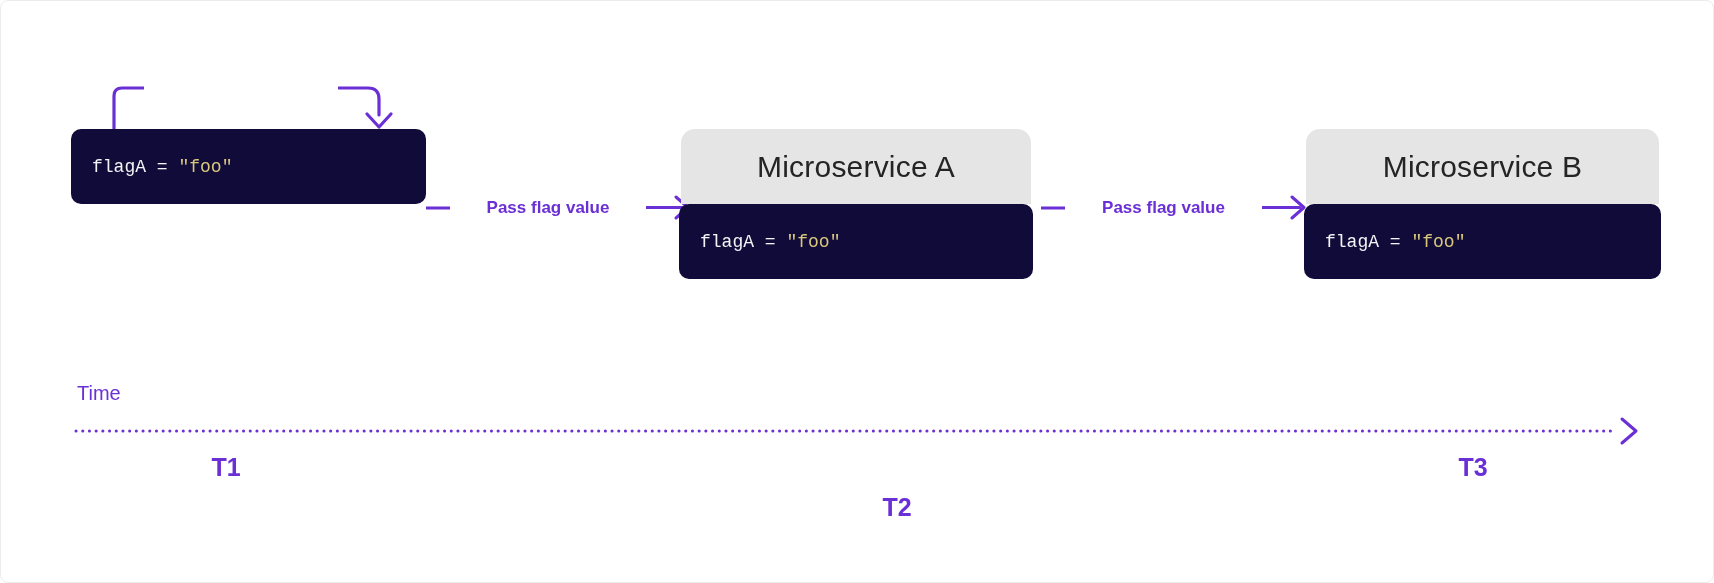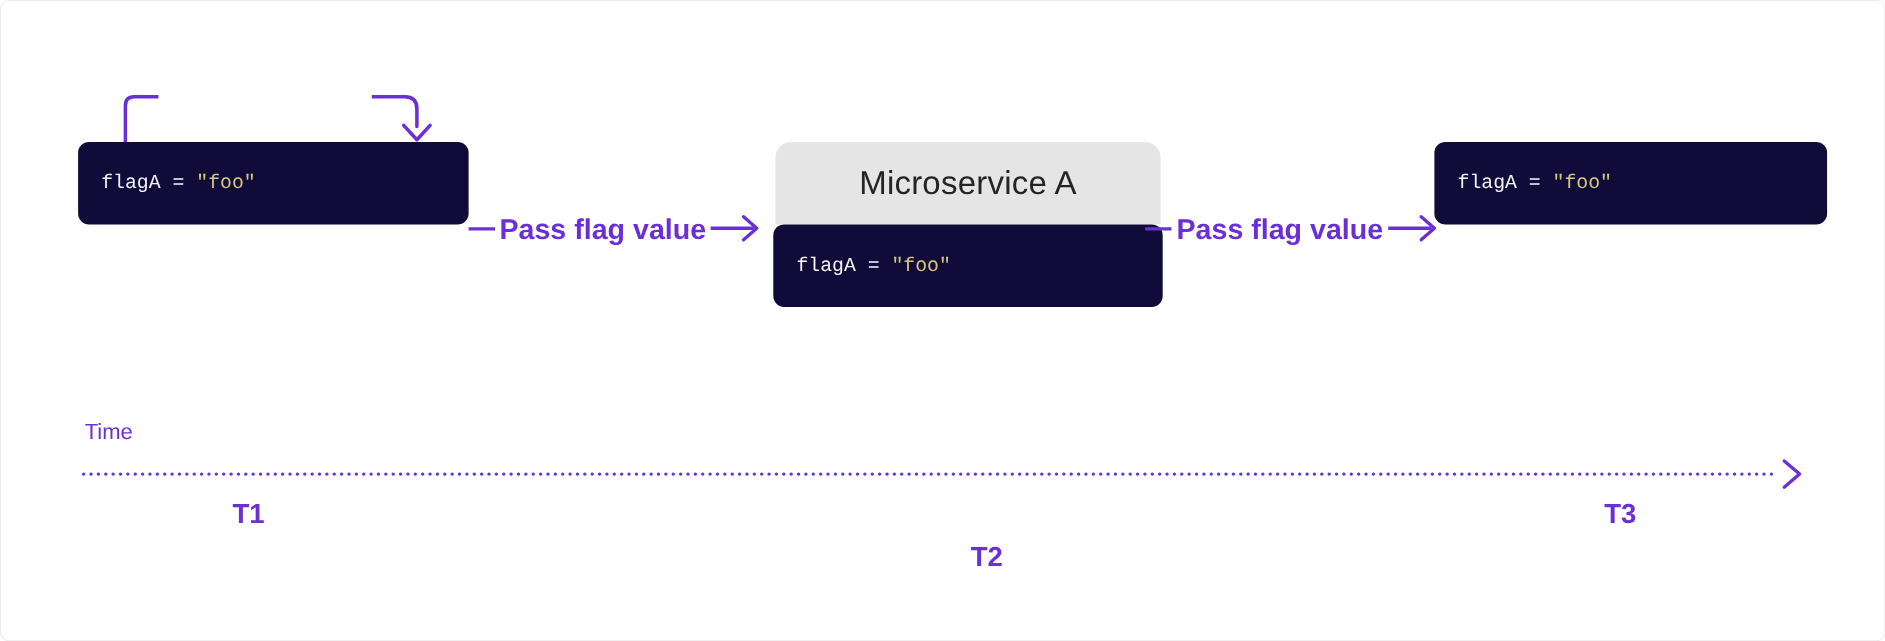--- a/index.html
+++ b/index.html
@@ -57,21 +57,21 @@
     text-align:center;
     font-size:23px;font-weight:bold;
     color:var(--purple);
     white-space:nowrap;
   }
   .pass-arrow{
     position:absolute;top:193px;height:27px;
     display:flex;align-items:center;justify-content:space-between;
   }
   .pass-label{
-    font-size:26px;font-weight:bold;
+    font-size:17px;font-weight:bold;
     color:var(--purple);
     white-space:nowrap;
     line-height:1;
   }
   svg{display:block;}
 
   
   .time-label{
     position:absolute;left:76px;top:381px;
     font-size:20px;font-weight:normal;color:var(--purple);
@@ -108,39 +108,40 @@
     <svg class="purple" width="24" height="4" viewBox="0 0 24 4">
       <path d="M 0 2 L 24 2" stroke="currentColor" stroke-width="3" stroke-linecap="round"></path>
     </svg>
     <span class="pass-label">Pass flag value</span>
     <svg class="purple" width="44" height="27" viewBox="0 0 44 27">
       <path d="M 0 13.5 L 38 13.5" stroke="currentColor" stroke-width="3" stroke-linecap="round"></path>
       <path d="M 30 3 L 42 13.5 L 30 24" fill="none" stroke="currentColor" stroke-width="3" stroke-linecap="round" stroke-linejoin="round"></path>
     </svg>
   </div>
 
-  <div class="card" style="left:704px;width:350px;">
+  <div class="card" style="left:680px;width:350px;">
     <div class="card-header">Microservice A</div>
     <div class="card-code">
       <span class="code-var">flagA = </span><span class="code-str">"foo"</span>
     </div>
   </div>
 
   <div class="pass-arrow" style="left:1040px;width:265px;">
     <svg class="purple" width="24" height="4" viewBox="0 0 24 4">
       <path d="M 0 2 L 24 2" stroke="currentColor" stroke-width="3" stroke-linecap="round"></path>
     </svg>
     <span class="pass-label">Pass flag value</span>
     <svg class="purple" width="44" height="27" viewBox="0 0 44 27">
       <path d="M 0 13.5 L 38 13.5" stroke="currentColor" stroke-width="3" stroke-linecap="round"></path>
       <path d="M 30 3 L 42 13.5 L 30 24" fill="none" stroke="currentColor" stroke-width="3" stroke-linecap="round" stroke-linejoin="round"></path>
     </svg>
   </div>
 
   <div class="card" style="left:1305px;width:353px;">
+    <div class="card-header">Microservice B</div>
     <div class="card-code">
       <span class="code-var">flagA = </span><span class="code-str">"foo"</span>
     </div>
   </div>
 
   <div class="time-label">Time</div>
 
   <svg class="purple" style="position:absolute;left:70px;top:414px;" width="1580" height="32" viewBox="0 0 1580 32">
     <path d="M 5 16 L 1545 16" fill="none" stroke="currentColor" stroke-width="3" stroke-linecap="round" stroke-dasharray="0.1 6.6"></path>
     <path d="M 1551 4 L 1565 16 L 1551 28" fill="none" stroke="currentColor" stroke-width="3" stroke-linecap="round" stroke-linejoin="round"></path>

